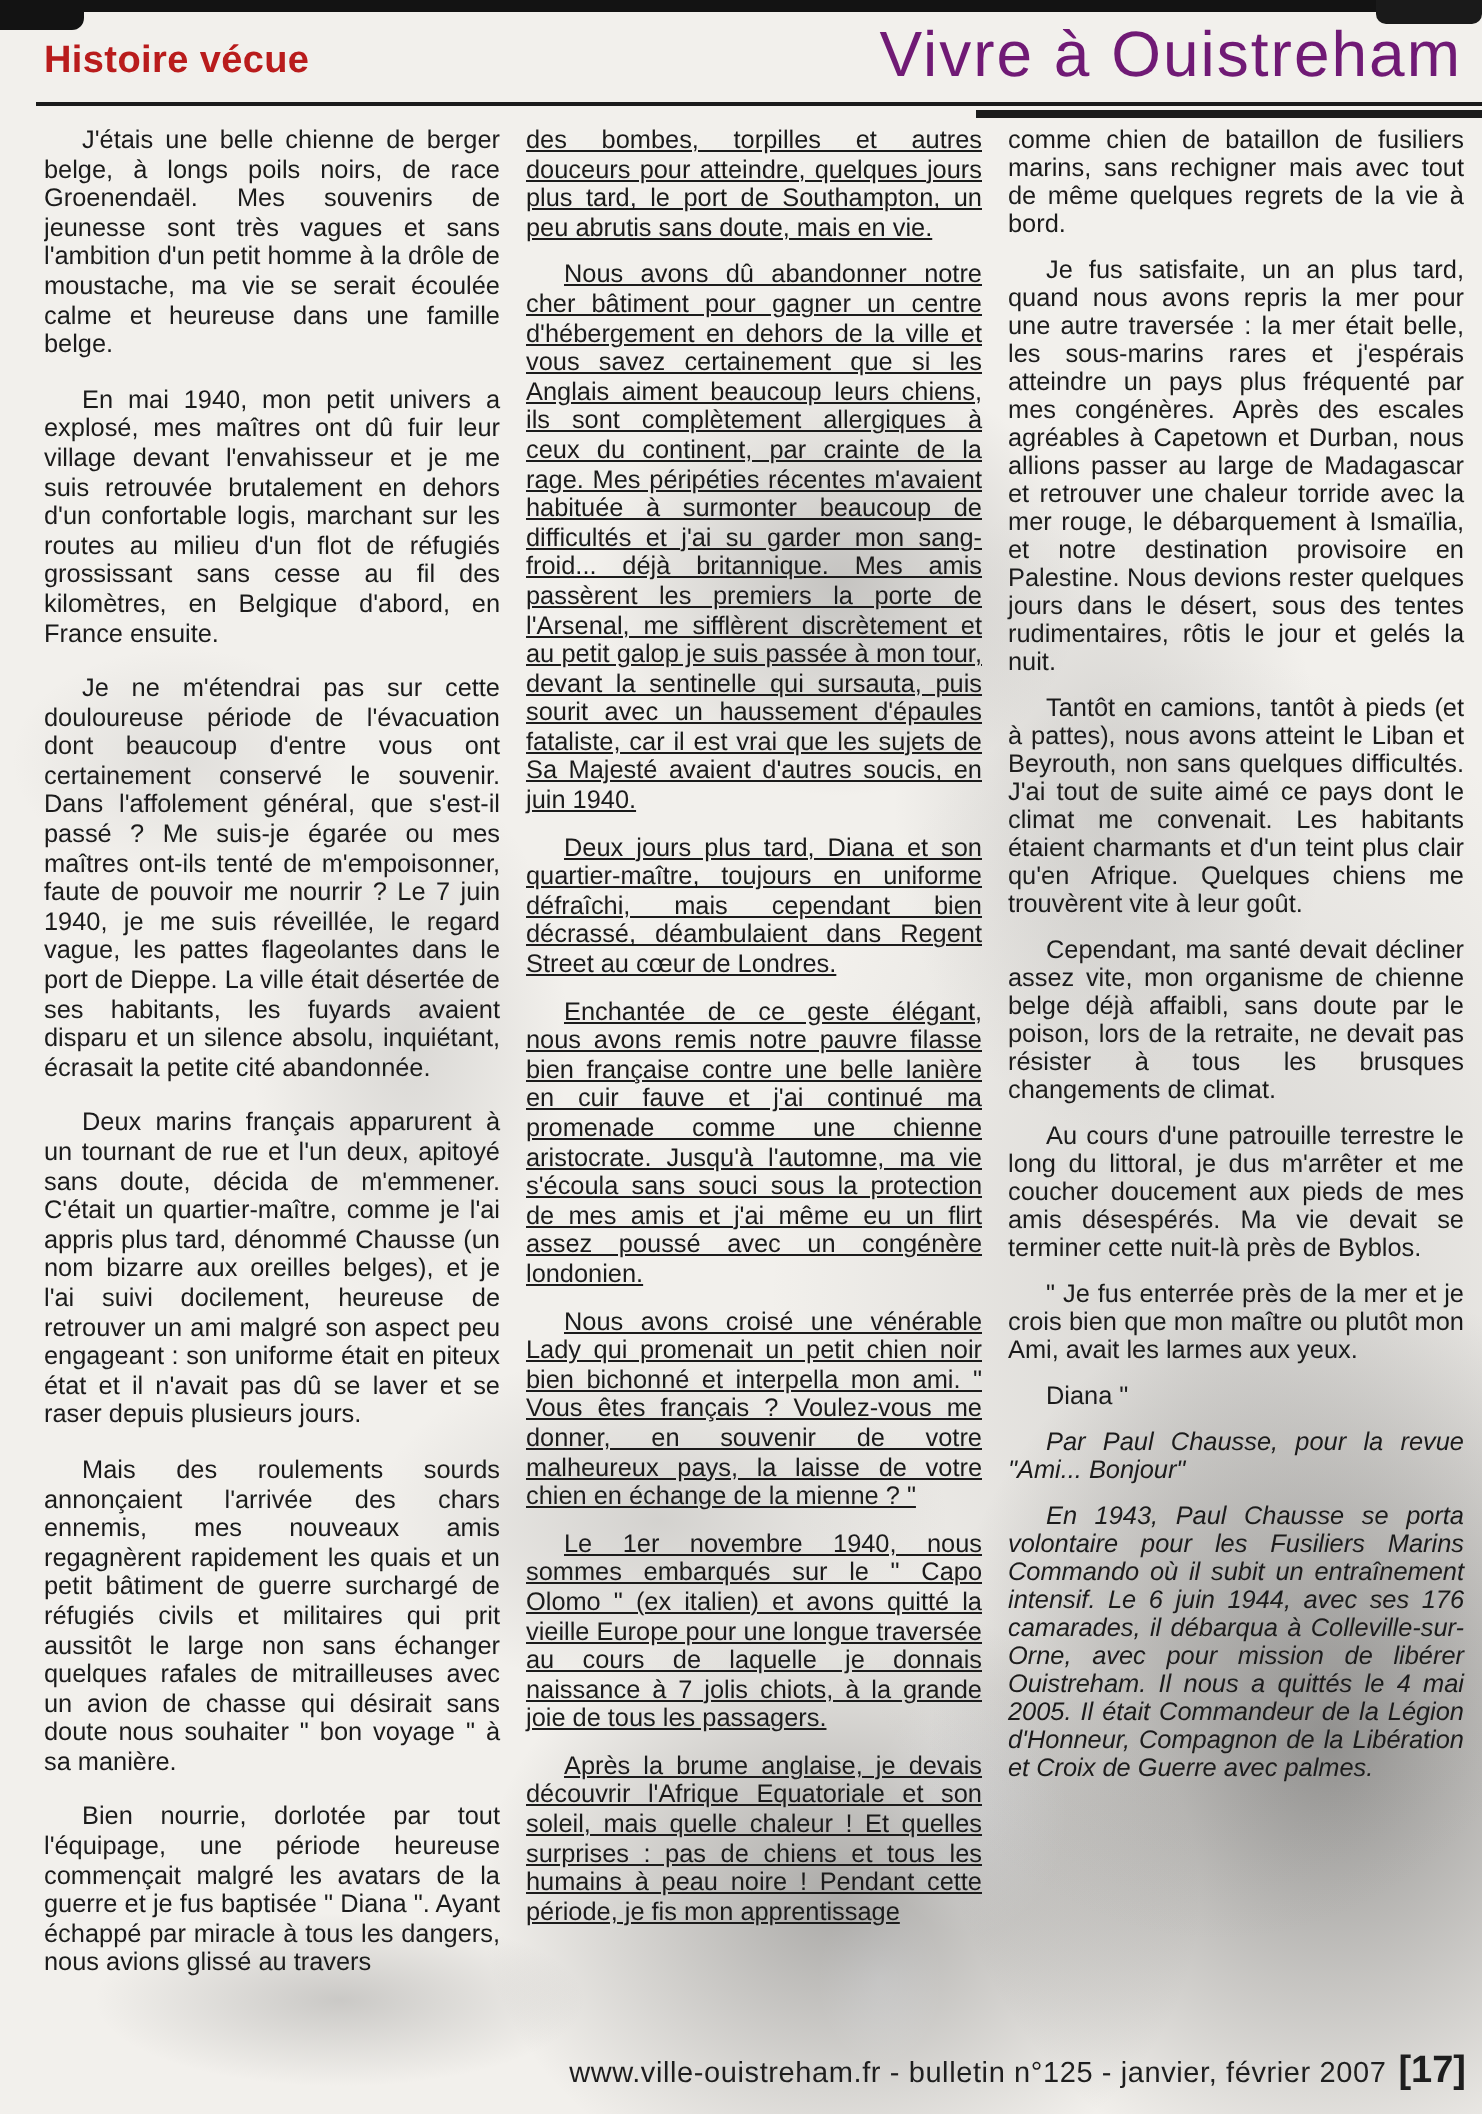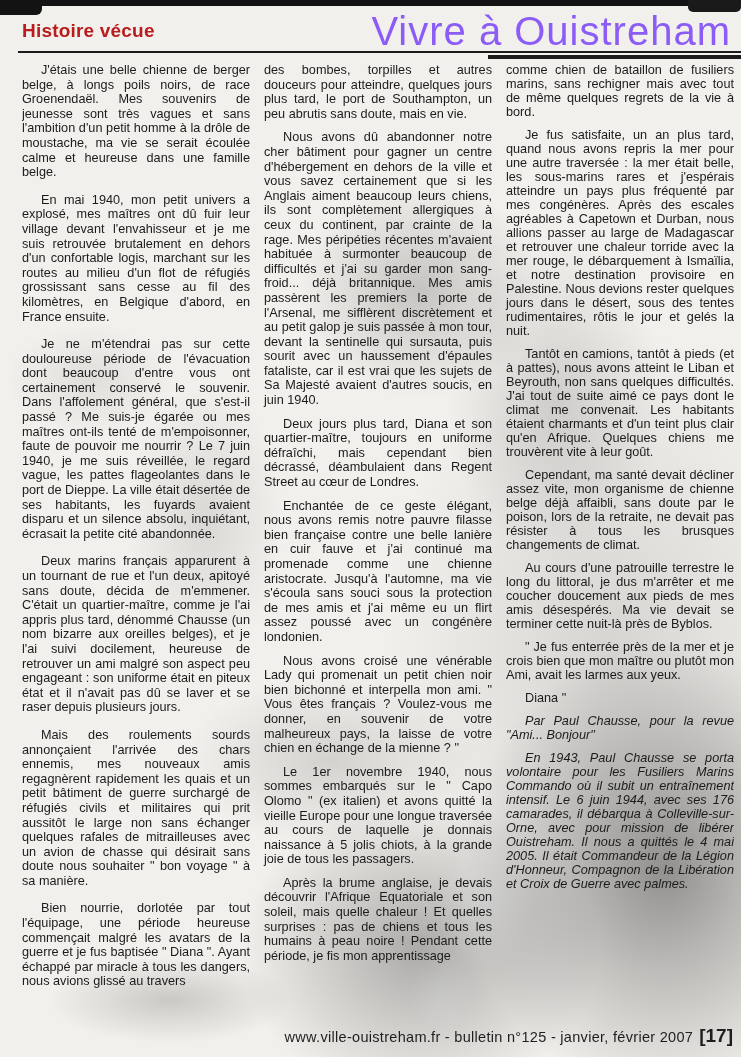--- a/index.html
+++ b/index.html
@@ -35,36 +35,36 @@
   .scan-blob-left{position:absolute;top:0;left:0;width:42px;height:15px;background:#131313;z-index:3;border-radius:0 0 6px 0;}
   .scan-blob-right{position:absolute;top:0;left:688px;width:53px;height:12px;background:#1a1a1a;z-index:3;border-radius:0 0 5px 5px;}
 
   .header{position:absolute;left:0;right:0;top:0;height:60px;z-index:2;}
   .section-title{
     position:absolute;left:22px;top:20px;
     font-size:19px;font-weight:bold;color:#b91c1c;letter-spacing:.2px;
   }
   .masthead{
     position:absolute;right:10px;top:9px;
-    font-size:40px;font-weight:normal;color:#8b5cf6;letter-spacing:1px;
+    font-size:32px;font-weight:normal;color:#701a75;letter-spacing:1px;
   }
   .rule-thin{position:absolute;left:18px;right:0;top:51px;height:2px;background:#1b1b1b;z-index:2;}
   .rule-thick{position:absolute;left:488px;right:0;top:55px;height:4px;background:#1b1b1b;z-index:2;}
 
   .article{
     position:absolute;left:22px;top:63px;width:712px;height:952px;
-    display:flex;gap:13px;z-index:1;overflow:hidden;justify-content:space-between;
+    display:flex;gap:13px;z-index:1;overflow:hidden;
   }
   .col{
     width:228px;flex:0 0 228px;
     font-size:12.7px;line-height:14.6px;color:#1b1b1b;
     text-align:justify;
   }
   .col p{margin:0 0 13px 0;text-indent:19px;}
-  .col.col-2 p{margin-bottom:9px;}
+  .col.col-2 p{margin-bottom:9px;text-decoration:underline;}
   .col.col-3{line-height:14px;}
   .col.col-3 p{margin-bottom:9px;}
   .col p.noindent{text-indent:0;}
   .col p.italic{font-style:italic;}
 
   .footer{
     position:absolute;right:8px;top:1025px;z-index:2;
     display:flex;align-items:baseline;gap:6px;
     font-size:14.5px;color:#1e1e1e;letter-spacing:.3px;
   }
@@ -96,21 +96,21 @@
         <p>Deux marins français apparurent à un tournant de rue et l'un deux, apitoyé sans doute, décida de m'emmener. C'était un quartier-maître, comme je l'ai appris plus tard, dénommé Chausse (un nom bizarre aux oreilles belges), et je l'ai suivi docilement, heureuse de retrouver un ami malgré son aspect peu engageant : son uniforme était en piteux état et il n'avait pas dû se laver et se raser depuis plusieurs jours.</p>
         <p>Mais des roulements sourds annonçaient l'arrivée des chars ennemis, mes nouveaux amis regagnèrent rapidement les quais et un petit bâtiment de guerre surchargé de réfugiés civils et militaires qui prit aussitôt le large non sans échanger quelques rafales de mitrailleuses avec un avion de chasse qui désirait sans doute nous souhaiter " bon voyage " à sa manière.</p>
         <p>Bien nourrie, dorlotée par tout l'équipage, une période heureuse commençait malgré les avatars de la guerre et je fus baptisée " Diana ". Ayant échappé par miracle à tous les dangers, nous avions glissé au travers</p>
       </div>
     <div class="col col-2">
         <p class="noindent">des bombes, torpilles et autres douceurs pour atteindre, quelques jours plus tard, le port de Southampton, un peu abrutis sans doute, mais en vie.</p>
         <p>Nous avons dû abandonner notre cher bâtiment pour gagner un centre d'hébergement en dehors de la ville et vous savez certainement que si les Anglais aiment beaucoup leurs chiens, ils sont complètement allergiques à ceux du continent, par crainte de la rage. Mes péripéties récentes m'avaient habituée à surmonter beaucoup de difficultés et j'ai su garder mon sang-froid... déjà britannique. Mes amis passèrent les premiers la porte de l'Arsenal, me sifflèrent discrètement et au petit galop je suis passée à mon tour, devant la sentinelle qui sursauta, puis sourit avec un haussement d'épaules fataliste, car il est vrai que les sujets de Sa Majesté avaient d'autres soucis, en juin 1940.</p>
         <p>Deux jours plus tard, Diana et son quartier-maître, toujours en uniforme défraîchi, mais cependant bien décrassé, déambulaient dans Regent Street au cœur de Londres.</p>
         <p>Enchantée de ce geste élégant, nous avons remis notre pauvre filasse bien française contre une belle lanière en cuir fauve et j'ai continué ma promenade comme une chienne aristocrate. Jusqu'à l'automne, ma vie s'écoula sans souci sous la protection de mes amis et j'ai même eu un flirt assez poussé avec un congénère londonien.</p>
         <p>Nous avons croisé une vénérable Lady qui promenait un petit chien noir bien bichonné et interpella mon ami. " Vous êtes français ? Voulez-vous me donner, en souvenir de votre malheureux pays, la laisse de votre chien en échange de la mienne ? "</p>
-        <p>Le 1er novembre 1940, nous sommes embarqués sur le " Capo Olomo " (ex italien) et avons quitté la vieille Europe pour une longue traversée au cours de laquelle je donnais naissance à 5 jolis chiots, à la grande joie de tous les passagers.</p>
+        <p>Le 1er novembre 1940, nous sommes embarqués sur le " Capo Olomo " (ex italien) et avons quitté la vieille Europe pour une longue traversée au cours de laquelle je donnais naissance à 7 jolis chiots, à la grande joie de tous les passagers.</p>
         <p>Après la brume anglaise, je devais découvrir l'Afrique Equatoriale et son soleil, mais quelle chaleur ! Et quelles surprises : pas de chiens et tous les humains à peau noire ! Pendant cette période, je fis mon apprentissage</p>
       </div>
     <div class="col col-3">
         <p class="noindent">comme chien de bataillon de fusiliers marins, sans rechigner mais avec tout de même quelques regrets de la vie à bord.</p>
         <p>Je fus satisfaite, un an plus tard, quand nous avons repris la mer pour une autre traversée : la mer était belle, les sous-marins rares et j'espérais atteindre un pays plus fréquenté par mes congénères. Après des escales agréables à Capetown et Durban, nous allions passer au large de Madagascar et retrouver une chaleur torride avec la mer rouge, le débarquement à Ismaïlia, et notre destination provisoire en Palestine. Nous devions rester quelques jours dans le désert, sous des tentes rudimentaires, rôtis le jour et gelés la nuit.</p>
         <p>Tantôt en camions, tantôt à pieds (et à pattes), nous avons atteint le Liban et Beyrouth, non sans quelques difficultés. J'ai tout de suite aimé ce pays dont le climat me convenait. Les habitants étaient charmants et d'un teint plus clair qu'en Afrique. Quelques chiens me trouvèrent vite à leur goût.</p>
         <p>Cependant, ma santé devait décliner assez vite, mon organisme de chienne belge déjà affaibli, sans doute par le poison, lors de la retraite, ne devait pas résister à tous les brusques changements de climat.</p>
         <p>Au cours d'une patrouille terrestre le long du littoral, je dus m'arrêter et me coucher doucement aux pieds de mes amis désespérés. Ma vie devait se terminer cette nuit-là près de Byblos.</p>
         <p>" Je fus enterrée près de la mer et je crois bien que mon maître ou plutôt mon Ami, avait les larmes aux yeux.</p>
         <p>Diana "</p>

